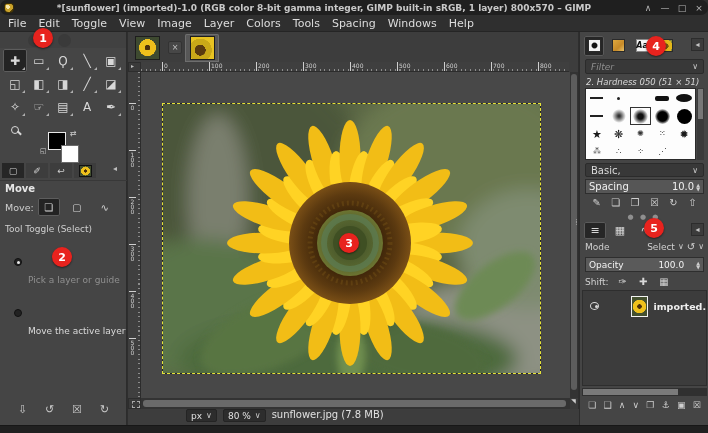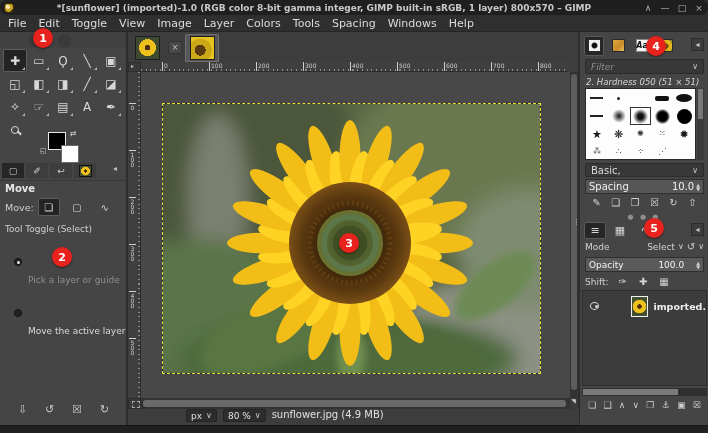--- a/index.html
+++ b/index.html
@@ -386,21 +386,21 @@
 
     <div class="statusbar">
       <div class="combo" style="margin-left:58px">
         <span class="cv">px</span>
         <span class="chev">∨</span>
       </div>
       <div class="combo">
         <span class="cv">80 %</span>
         <span class="chev">∨</span>
       </div>
-      <span class="status-msg">sunflower.jpg (4.9 MB)</span>
+      <span class="status-msg">sunflower.jpg (7.8 MB)</span>
     </div>
   </div>
 
   <div class="right-dock panel">
     <span class="dock-grip">⁞</span>
 
     <div class="rtabs" id="rtabs">
         <span class="rtab act">
           <i class="ric brush" style="display: flex;"></i>
         </span>

